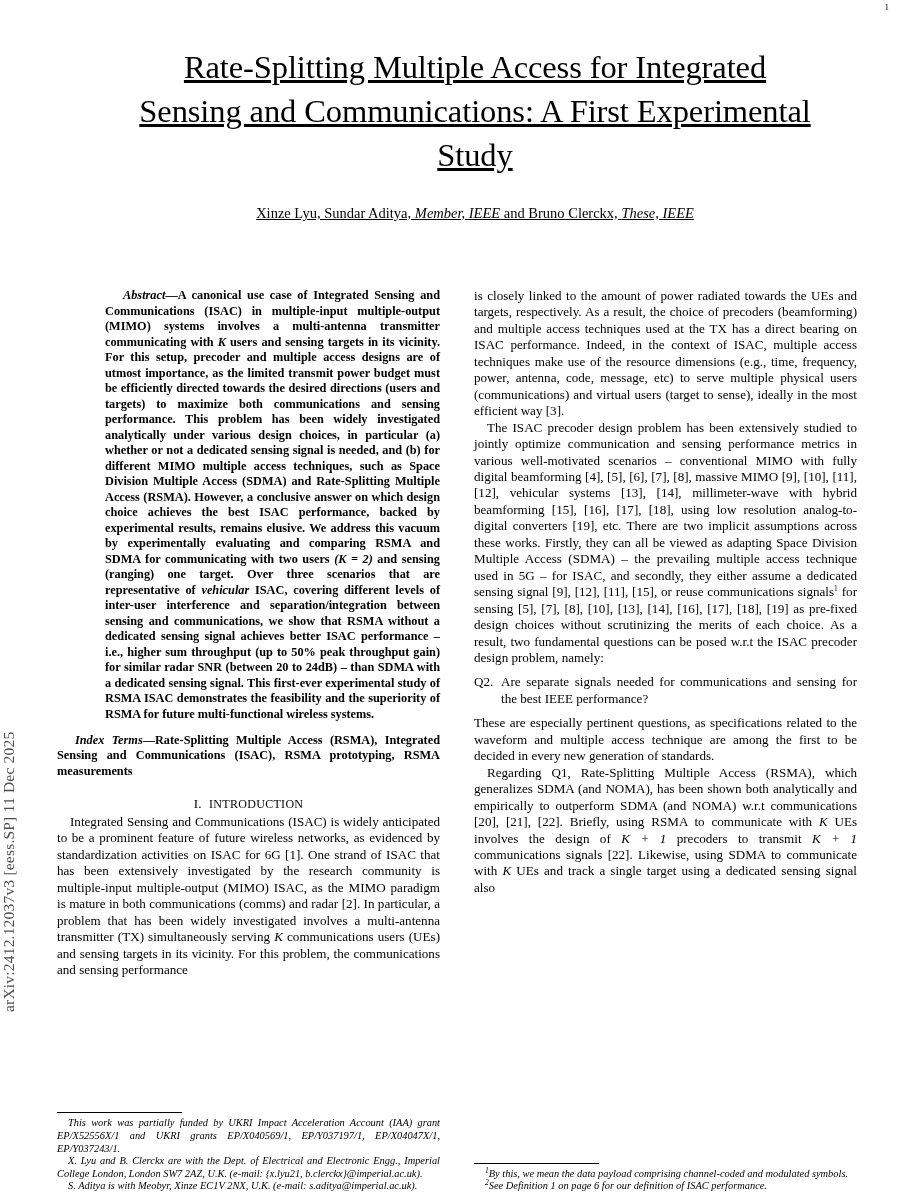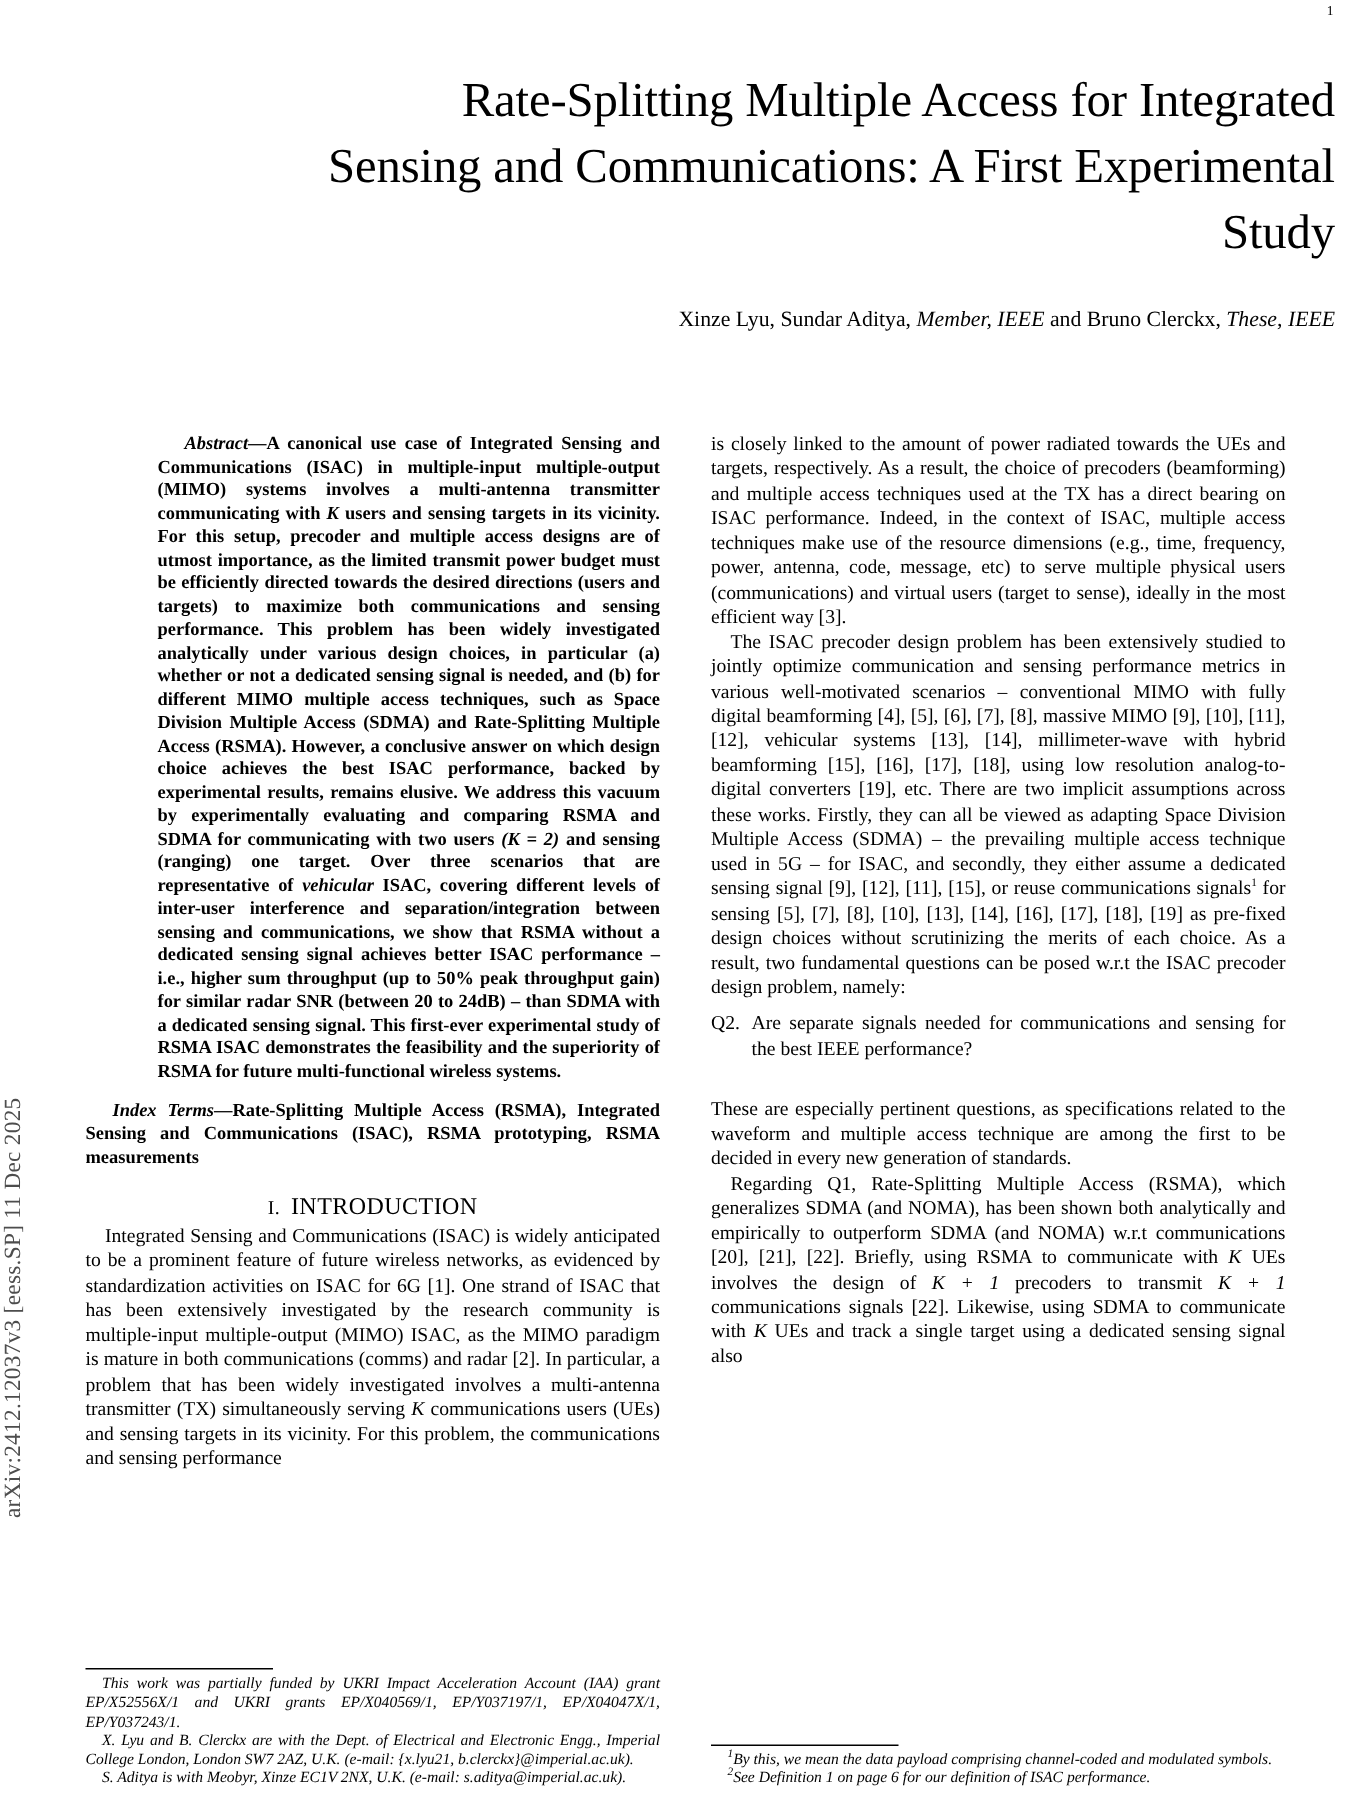--- a/index.html
+++ b/index.html
@@ -41,21 +41,22 @@
     top: 2px;
     font-size: 9px;
   }
 
   
   .title-block {
     position: absolute;
     left: 60px;
     top: 45px;
     width: 830px;
-    text-align: right;
+    text-align: center;
+    text-decoration: underline;
   }
   .paper-title {
     font-size: 32.5px;
     line-height: 44px;
     font-weight: normal;
     margin: 0;
     letter-spacing: -0.1px;
   }
   .authors {
     margin-top: 26px;
@@ -105,21 +106,21 @@
   .mathup { font-family: "Liberation Serif", serif; }
 
   h2.section {
     font-size: 13.1px;
     font-weight: normal;
     text-align: center;
     margin: 17px 0 2px 0;
     letter-spacing: 0.3px;
   }
   h2.section .sc {
-    font-size: 16px;
+    font-size: 12px;
     text-transform: uppercase;
   }
 
   
   .qlist { margin: 8px 0 0 0; }
   .qitem {
     display: flex;
     font-size: 13.1px;
     line-height: 16.45px;
     margin-bottom: 1px;
@@ -194,21 +195,21 @@
 
       <p class="indent"><span>The ISAC precoder design problem has been extensively studied to jointly optimize communication and sensing performance metrics in various well-motivated scenarios – conventional MIMO with fully digital beamforming [4], [5], [6], [7], [8], massive MIMO [9], [10], [11], [12], vehicular systems [13], [14], millimeter-wave with hybrid beamforming [15], [16], [17], [18], using low resolution analog-to-digital converters [19], etc. There are two implicit assumptions across these works. Firstly, they can all be viewed as adapting Space Division Multiple Access (SDMA) – the prevailing multiple access technique used in 5G – for ISAC, and secondly, they either assume a dedicated sensing signal [9], [12], [11], [15], or reuse communications signals</span><sup>1</sup><span> for sensing [5], [7], [8], [10], [13], [14], [16], [17], [18], [19] as pre-fixed design choices without scrutinizing the merits of each choice. As a result, two fundamental questions can be posed w.r.t the ISAC precoder design problem, namely:</span></p>
 
       <div class="qlist">
         <div class="qitem">
           <div class="qlabel">Q2.</div>
           <div class="qtext">Are separate signals needed for communications and sensing for the best IEEE performance?</div>
         </div>
       </div>
 
-      <p style="margin-top:24px">These are especially pertinent questions, as specifications related to the waveform and multiple access technique are among the first to be decided in every new generation of standards.</p>
+      <p style="margin-top:8px">These are especially pertinent questions, as specifications related to the waveform and multiple access technique are among the first to be decided in every new generation of standards.</p>
 
       <p class="indent"><span>Regarding Q1, Rate-Splitting Multiple Access (RSMA), which generalizes SDMA (and NOMA), has been shown both analytically and empirically to outperform SDMA (and NOMA) w.r.t communications [20], [21], [22]. Briefly, using RSMA to communicate with </span><span class="mathit">K</span><span> UEs involves the design of </span><span class="mathit">K + 1</span><span> precoders to transmit </span><span class="mathit">K + 1</span><span> communications signals [22]. Likewise, using SDMA to communicate with </span><span class="mathit">K</span><span> UEs and track a single target using a dedicated sensing signal also</span></p>
 
       <div class="footnote-wrap">
         <div class="fn-rule"></div>
         <p class="fn ind"><sup>1</sup><span>By this, we mean the data payload comprising channel-coded and modulated symbols.</span></p>
         <p class="fn ind"><sup>2</sup><span>See Definition 1 on page 6 for our definition of ISAC performance.</span></p>
       </div>
 
     </div>

